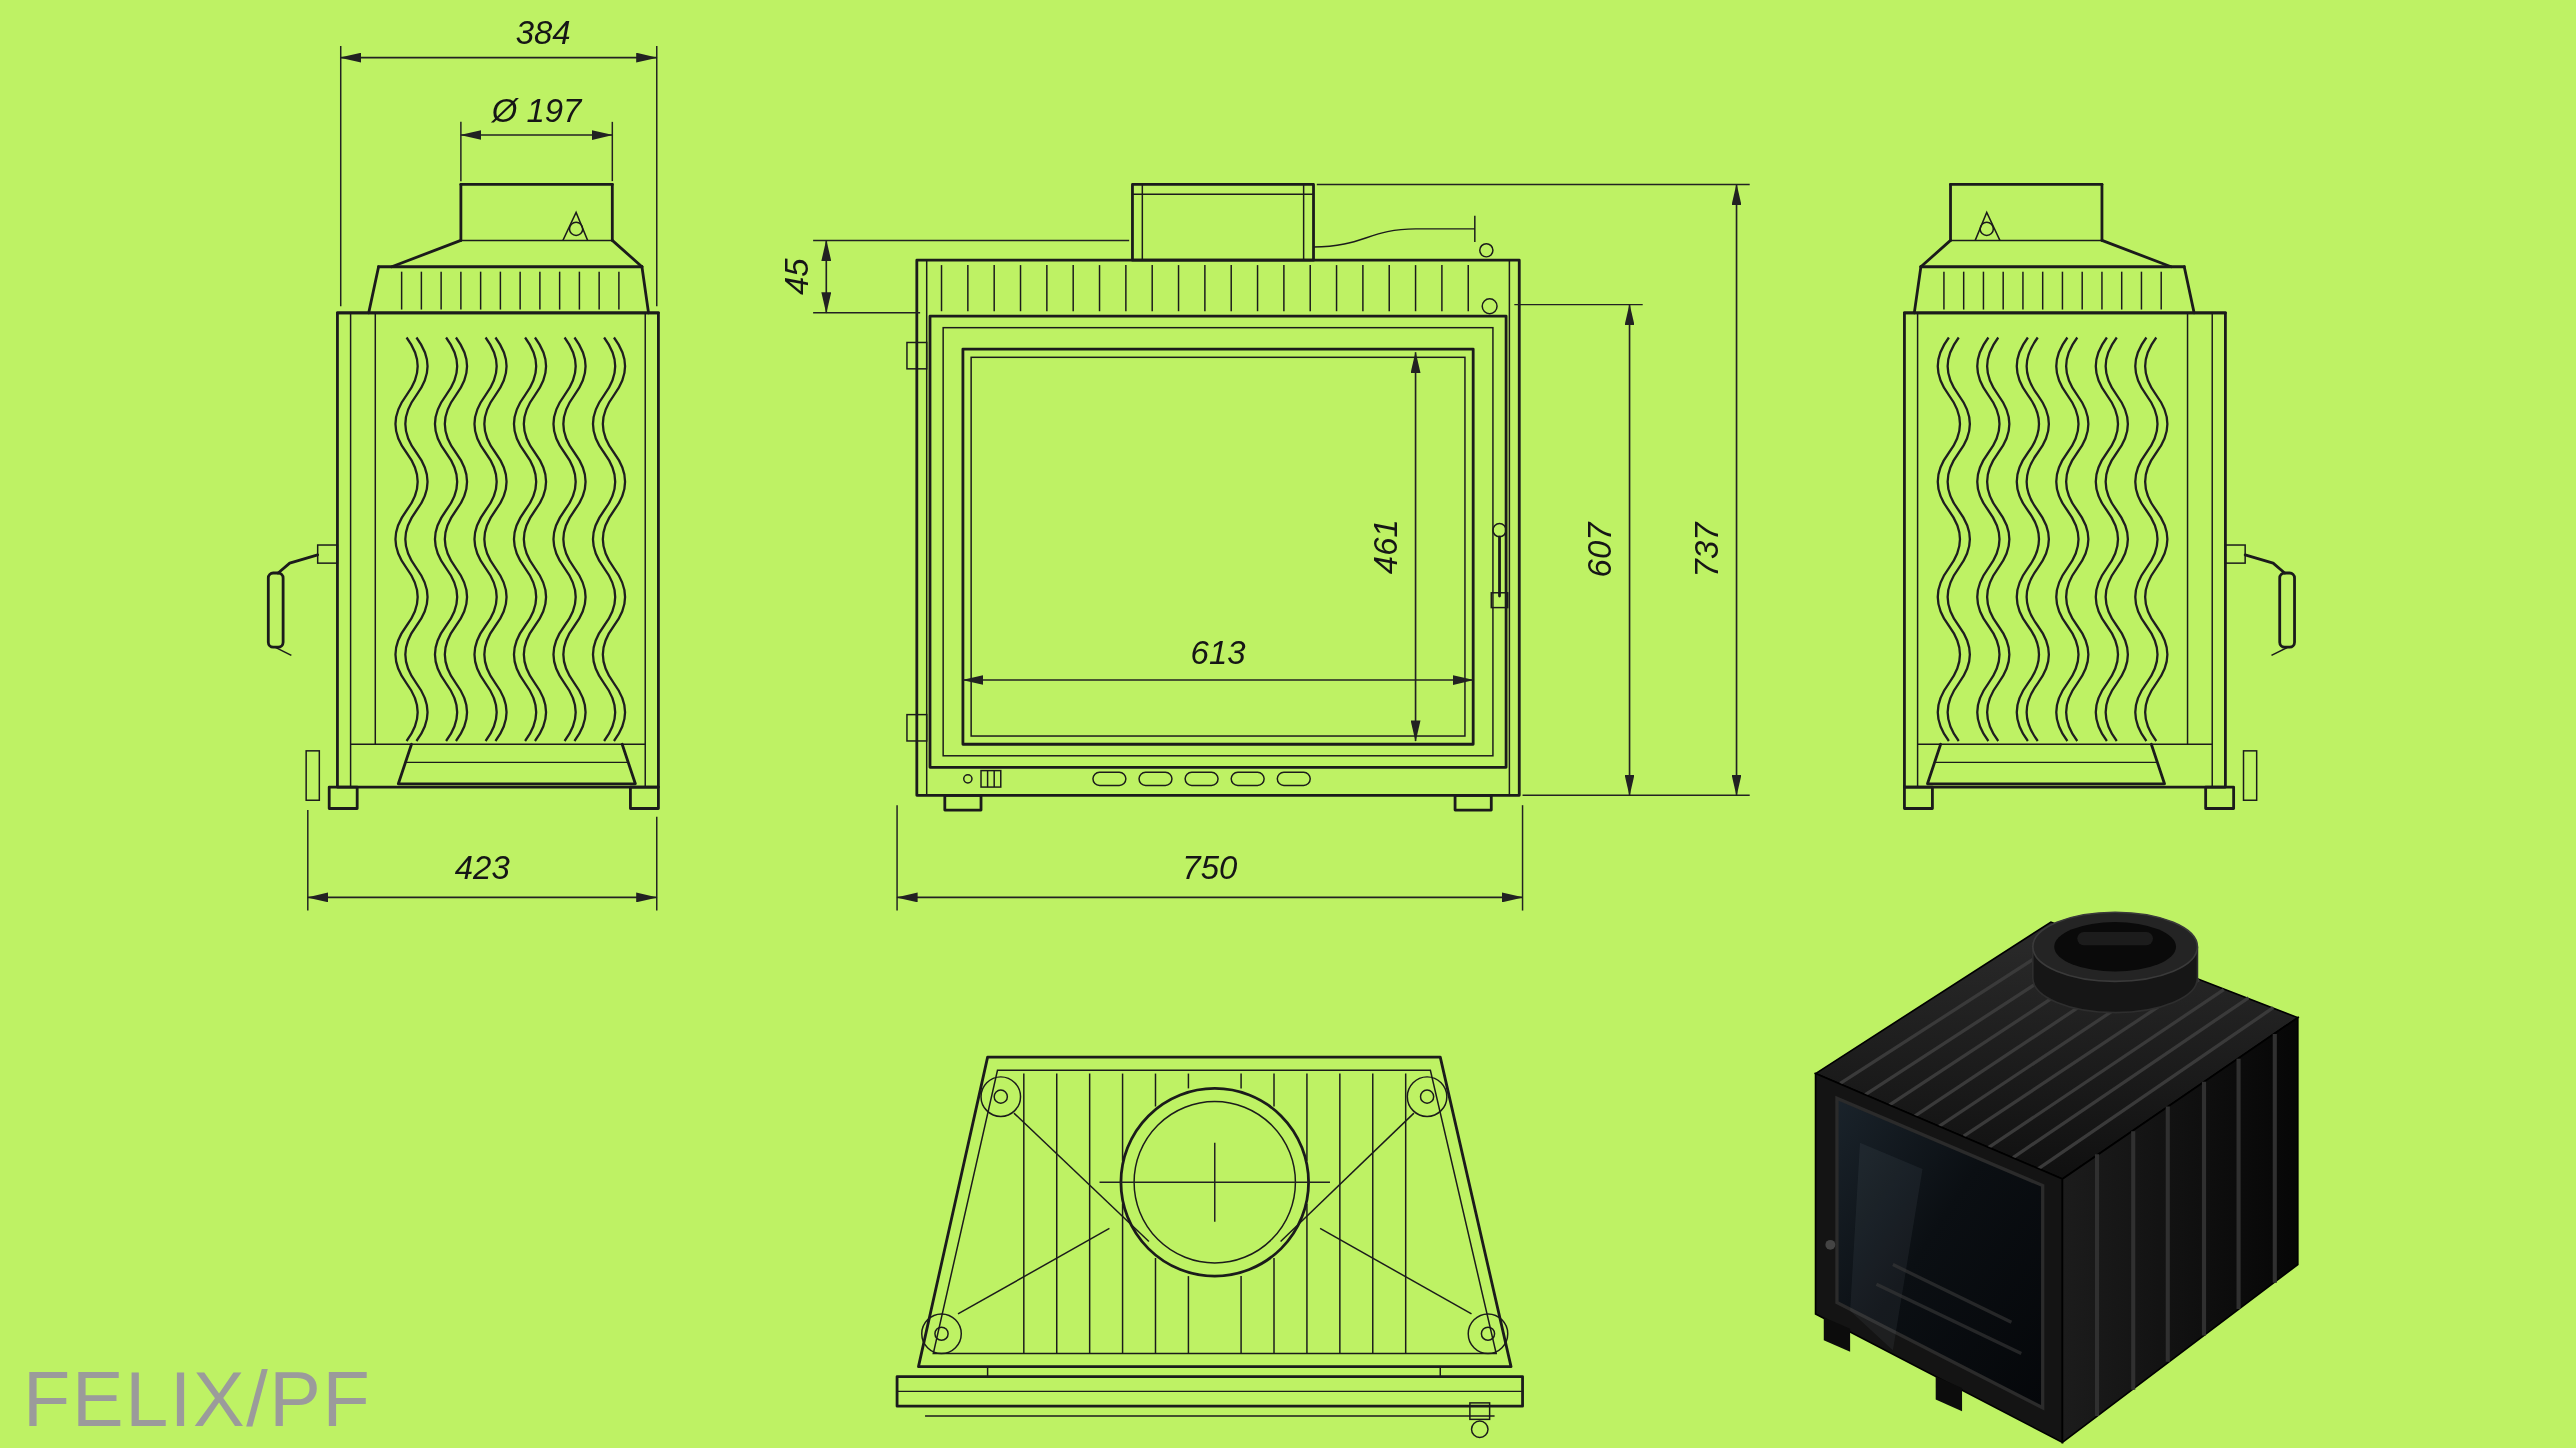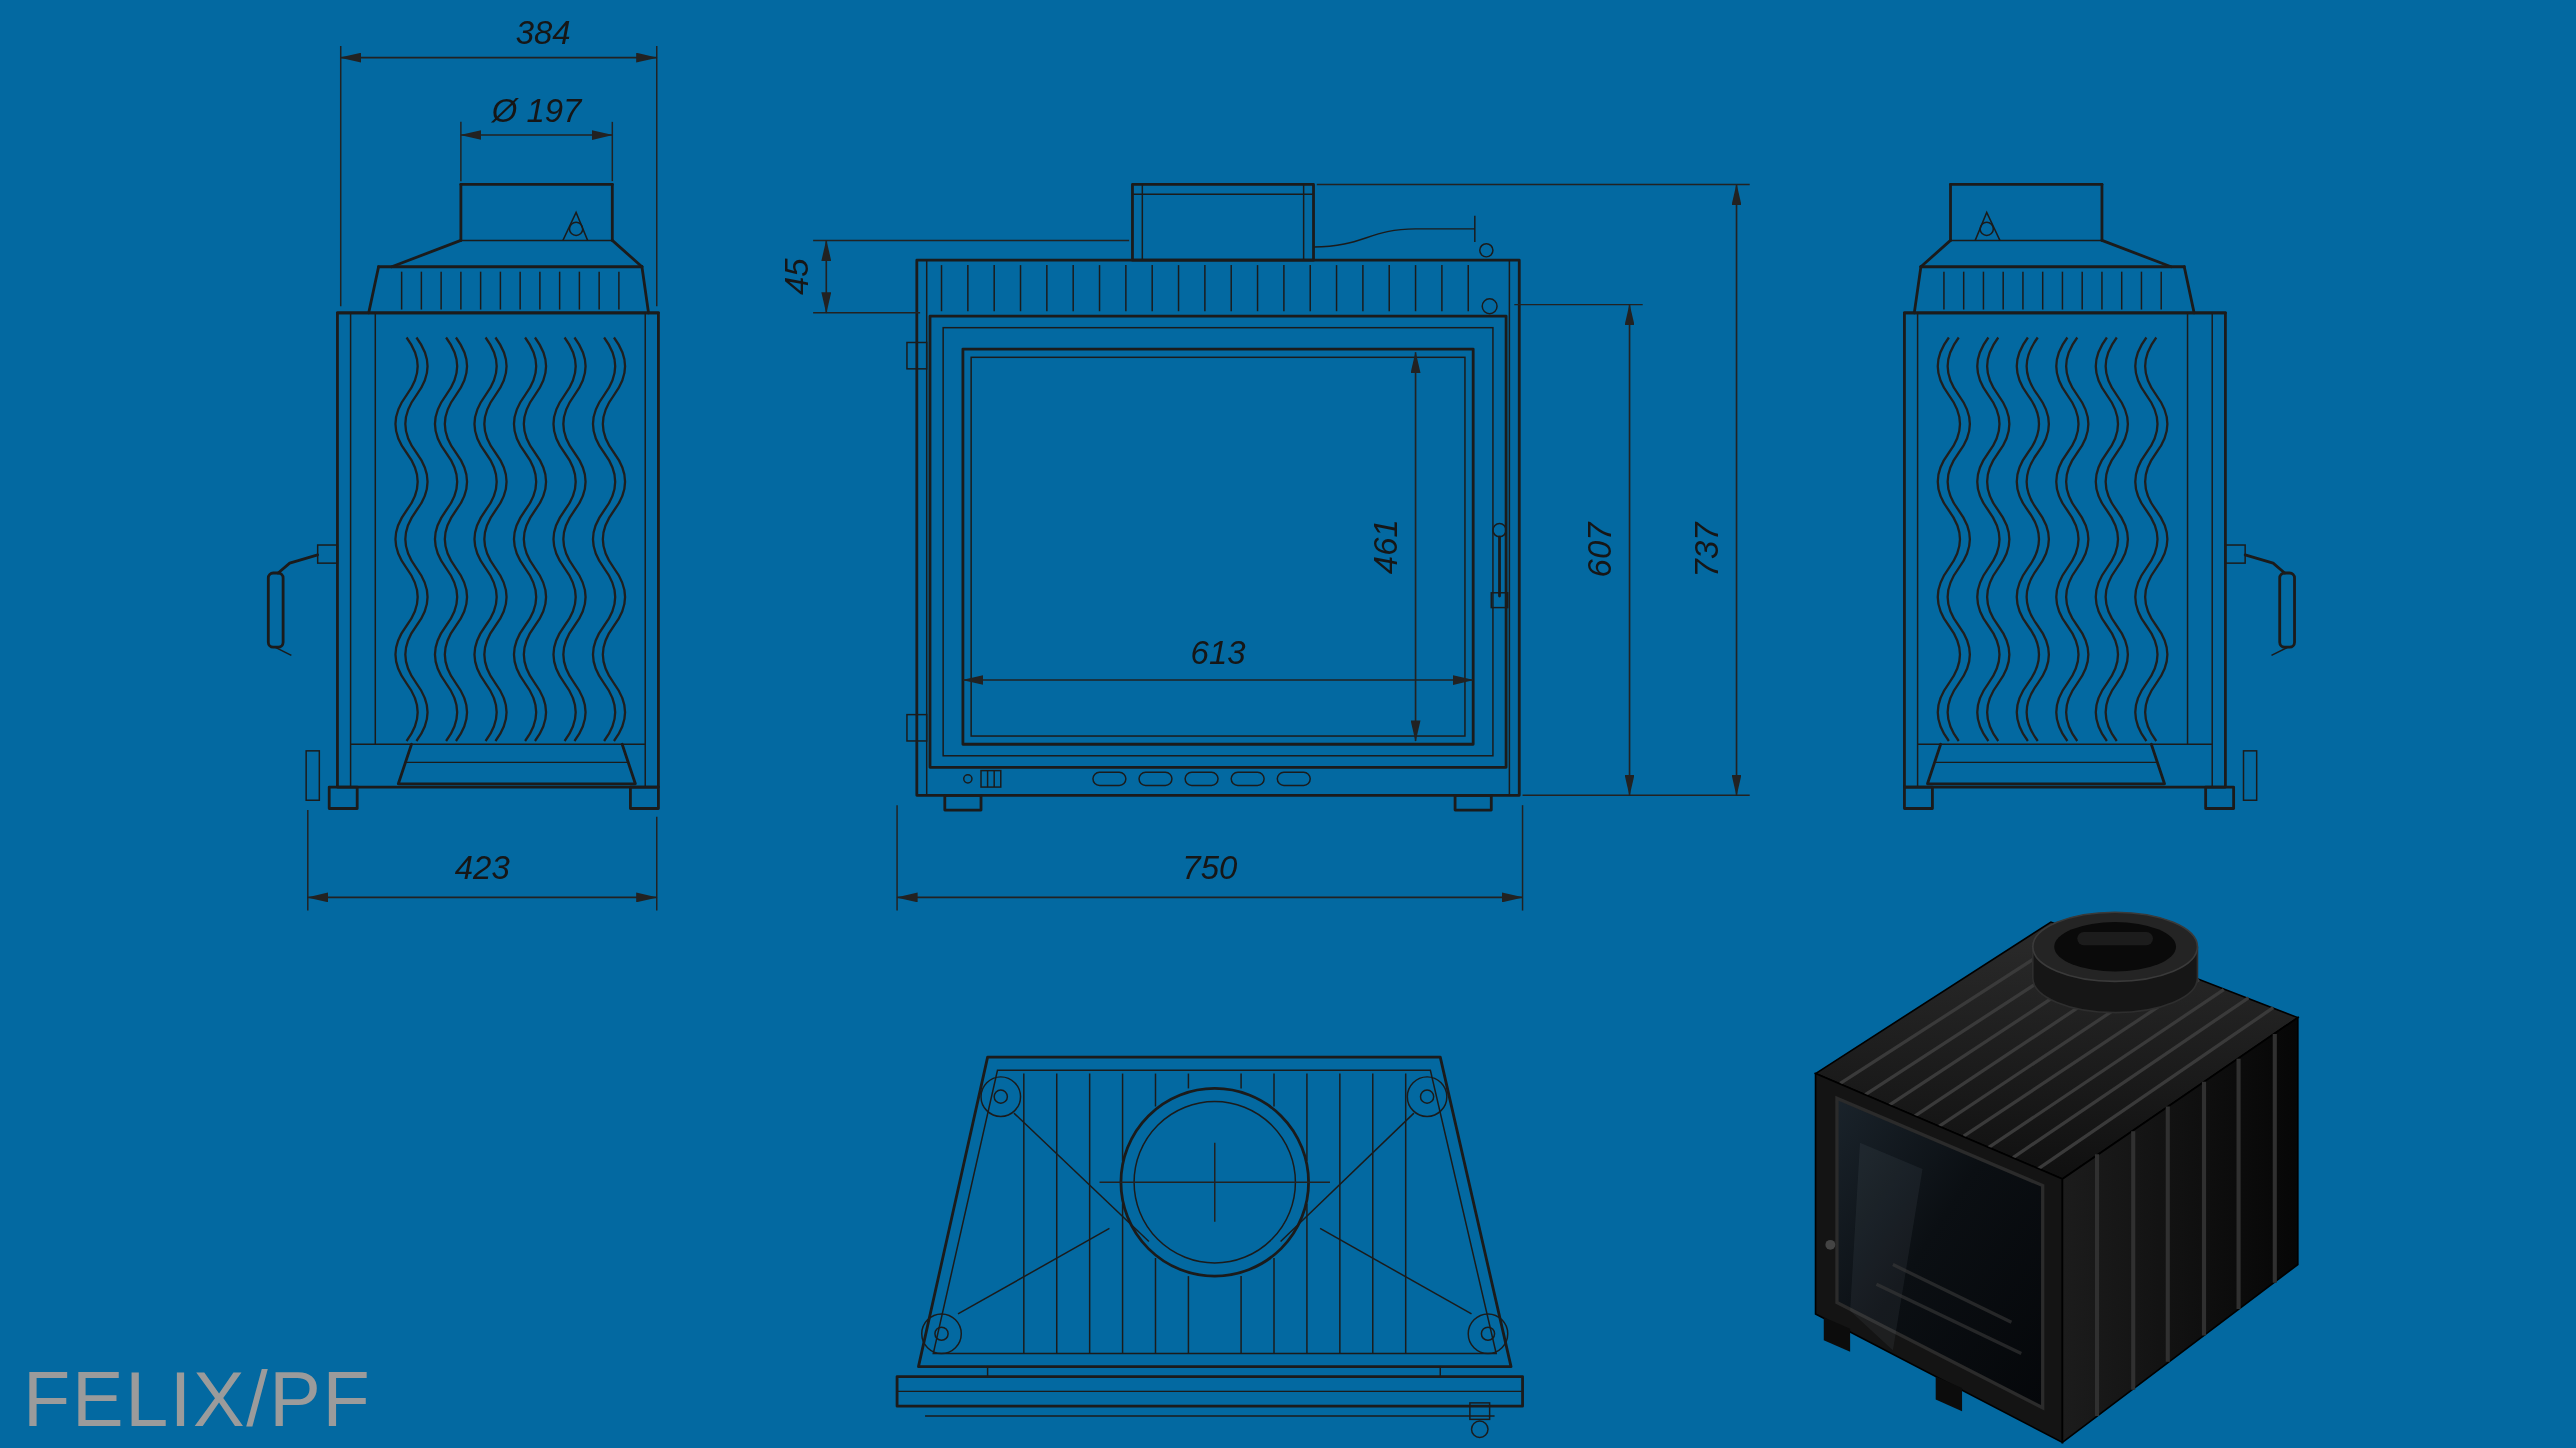--- a/index.html
+++ b/index.html
@@ -1,16 +1,16 @@
 <!DOCTYPE html>
 <html style="font-size:9.5px"><head>
 <meta charset="utf-8">
 <style>
   html,body{margin:0;padding:0;background:#fff;}
-  .stage{position:relative;width:2576px;height:1449px;background:#0369a1;overflow:hidden;}
+  .stage{position:relative;width:2576px;height:1449px;background:#bef264;overflow:hidden;}
   svg{display:block;}
   .oln{stroke:#1b1b1b;stroke-width:1.7;fill:none;stroke-linecap:round;stroke-linejoin:round;}
   .thin{stroke:#1b1b1b;stroke-width:.9;fill:none;}
   .ext{stroke:#222;stroke-width:.9;fill:none;}
   .dim{stroke:#222;stroke-width:1;fill:none;marker-start:url(#arrow);marker-end:url(#arrow);}
   .dim-text{font-family:"Liberation Sans",sans-serif;font-style:italic;font-size:20px;fill:#161616;text-anchor:middle;}
   .brand-text{font-family:"Liberation Sans",sans-serif;font-weight:300;font-size:47px;fill:#9b9b9b;letter-spacing:1px;}
 </style>
 </head>
 <body>

